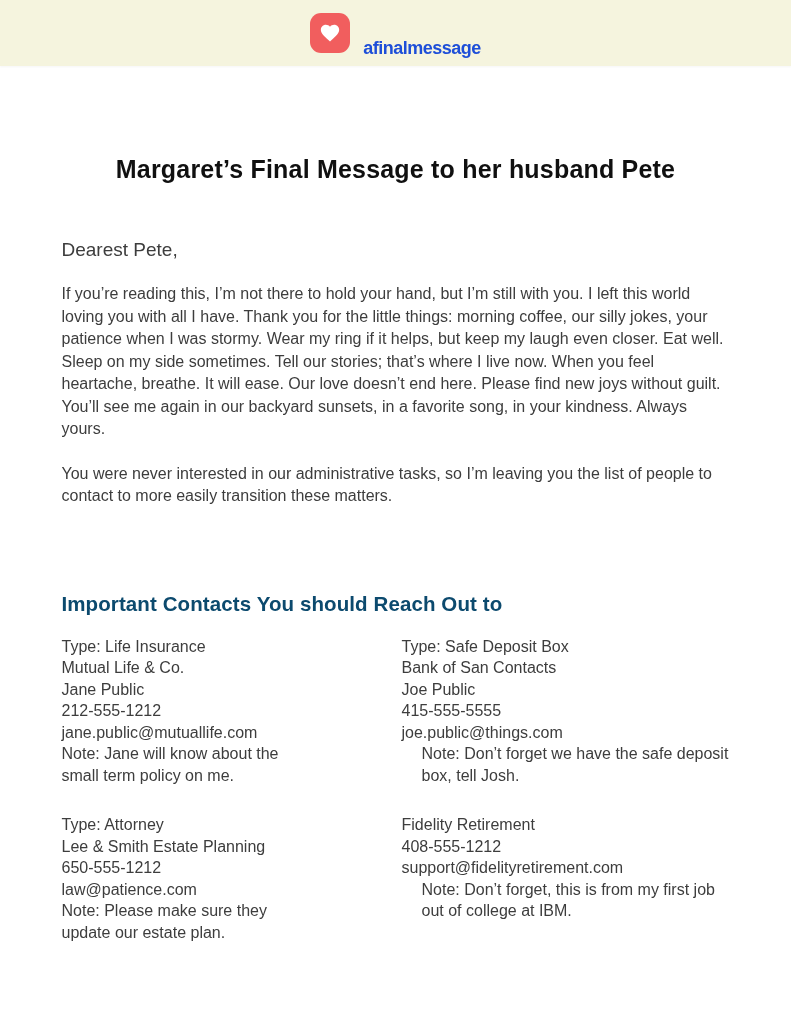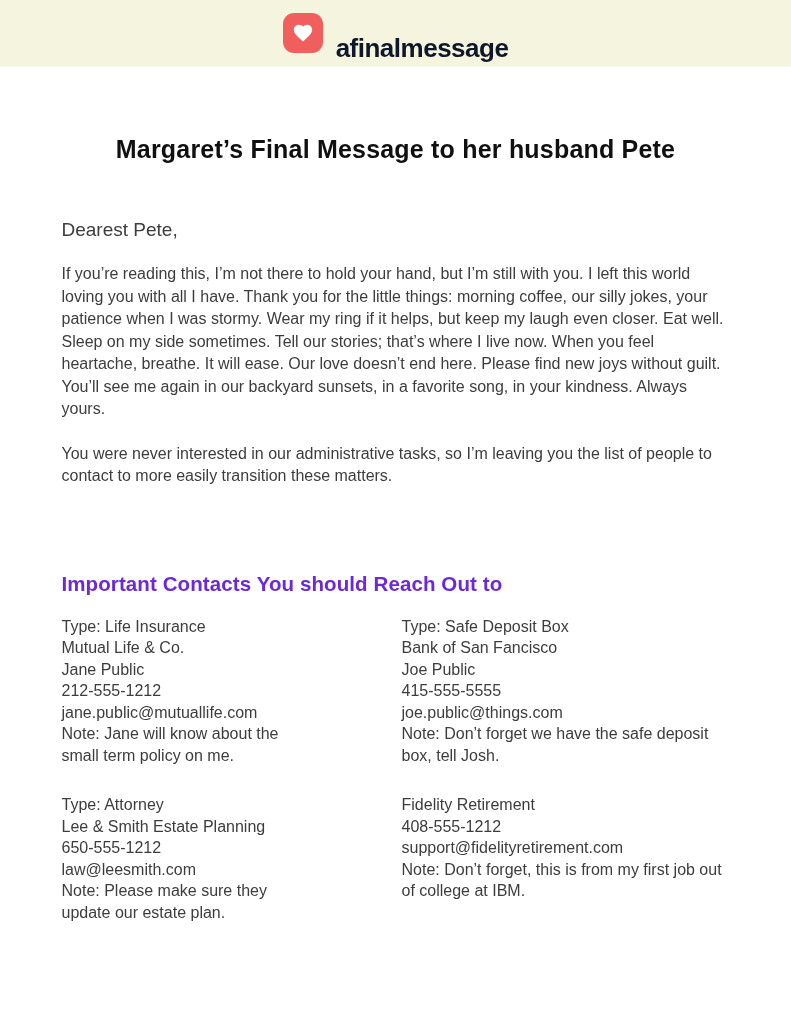--- a/index.html
+++ b/index.html
@@ -35,34 +35,34 @@
     height: 40px;
     background: #f15e5e;
     border-radius: 11px;
     display: flex;
     align-items: center;
     justify-content: center;
     flex: 0 0 auto;
   }
   .logo-badge svg { display: block; }
   .brand-text {
-    font-size: 26px;
+    font-size: 18px;
     font-weight: 700;
-    color: #0f172a;
+    color: #1d4ed8;
     letter-spacing: -0.5px;
     margin-top: 30px;
   }
   
   .content {
     width: 668px;
     margin: 0 auto;
     color: #3d3d3d;
   }
   .page-title {
-    margin: 68px 0 0 0;
+    margin: 88px 0 0 0;
     font-size: 25px;
     line-height: 1.25;
     font-weight: 700;
     color: #101010;
     text-align: center;
     letter-spacing: 0.2px;
   }
   .salutation {
     margin: 54px 0 0 0;
     font-size: 19px;
@@ -72,36 +72,36 @@
   .para {
     margin: 22px 0 0 0;
     font-size: 16px;
     line-height: 22.5px;
     color: #3d3d3d;
   }
   .contacts-heading {
     margin: 84px 0 0 0;
     font-size: 20.5px;
     font-weight: 700;
-    color: #6d28d9;
+    color: #0c4a6e;
     letter-spacing: 0.1px;
   }
   .contacts-grid {
     margin-top: 20px;
     display: grid;
     grid-template-columns: 340px 1fr;
     row-gap: 28px;
   }
   .contact {
     font-size: 16px;
     line-height: 21.5px;
     color: #3d3d3d;
   }
   .col-left .note  { max-width: 252px; }
-  .col-right .note { max-width: 342px; }
+  .col-right .note { max-width: 342px; margin-left: 20px; }
   .footer-space { height: 90px; }
 </style>
 </head>
 <body>
 
 <div class="page">
 
   <header class="site-header">
     <div class="brand">
       <span class="logo-badge">
@@ -131,32 +131,32 @@
         <div>Type: Life Insurance</div>
         <div>Mutual Life &amp; Co.</div>
         <div>Jane Public</div>
         <div>212-555-1212</div>
         <div>jane.public@mutuallife.com</div>
         <div class="note">Note: Jane will know about the small term policy on me.</div>
       </div>
 
       <div class="contact col-right">
         <div>Type: Safe Deposit Box</div>
-        <div>Bank of San Fancisco</div>
+        <div>Bank of San Contacts</div>
         <div>Joe Public</div>
         <div>415-555-5555</div>
         <div>joe.public@things.com</div>
         <div class="note">Note: Don’t forget we have the safe deposit box, tell Josh.</div>
       </div>
 
       <div class="contact col-left">
         <div>Type: Attorney</div>
         <div>Lee &amp; Smith Estate Planning</div>
         <div>650-555-1212</div>
-        <div>law@leesmith.com</div>
+        <div>law@patience.com</div>
         <div class="note">Note: Please make sure they update our estate plan.</div>
       </div>
 
       <div class="contact col-right">
         <div>Fidelity Retirement</div>
         <div>408-555-1212</div>
         <div>support@fidelityretirement.com</div>
         <div class="note">Note: Don’t forget, this is from my first job out of college at IBM.</div>
       </div>
 

